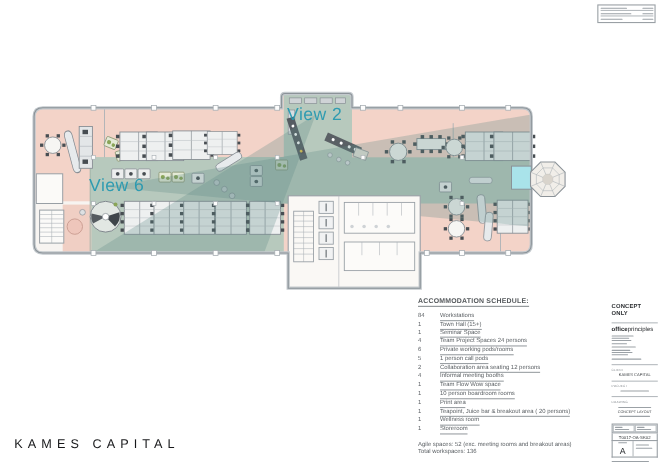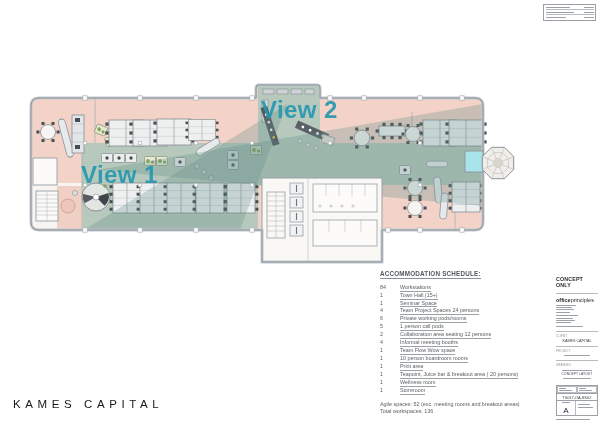--- a/index.html
+++ b/index.html
@@ -2,21 +2,21 @@
 <html style="--accent: #2598b0;"><head>
 <meta charset="utf-8">
 <style>
   *{margin:0;padding:0;box-sizing:border-box}
   html,body{width:600px;height:421px}
   body{position:relative;background:#fff;font-family:"Liberation Sans",sans-serif;overflow:hidden}
   .abs{position:absolute}
 
   
   #plan-svg{left:0;top:0}
-  .viewlabel{color:var(--accent,#2598b0);font-size:24px;letter-spacing:.4px;font-weight:700;opacity:.92;white-space:nowrap}
+  .viewlabel{color:var(--accent,#2598b0);font-size:16px;letter-spacing:.4px;font-weight:400;opacity:.92;white-space:nowrap}
   #view1{left:81px;top:161px}
   #view2{left:261px;top:96px}
 
   
   .sched{left:380px;top:262px;width:182px;color:#5a5f63}
   .sched h3{font-size:6.3px;font-weight:700;letter-spacing:.2px;color:#53575a;display:inline-block;border-bottom:.5px solid #8a8f93;padding-bottom:.6px;margin-bottom:5px}
   .sched-row{display:flex;font-size:5.4px;line-height:6.95px}
   .sched-row .qty{width:20px;flex:0 0 20px}
   .sched-row .desc{border-bottom:.4px solid #9ba0a4;align-self:flex-start}
   .sum{font-size:5.4px;line-height:6.8px}
@@ -352,21 +352,21 @@
     <use href="#col" transform="translate(85,230)"></use>
       <use href="#col" transform="translate(140,230)"></use>
     <use href="#col" transform="translate(196,230)"></use>
       <use href="#col" transform="translate(252,230)"></use>
     <use href="#col" transform="translate(388,230)"></use>
       <use href="#col" transform="translate(420,230)"></use>
     <use href="#col" transform="translate(462,230)"></use>
   </g>
 </svg>
 
-<div class="abs viewlabel" id="view1">View 1</div>
+<div class="abs viewlabel" id="view1">View 6</div>
 <div class="abs viewlabel" id="view2">View 2</div>
 
 <div class="abs sched">
   <h3>ACCOMMODATION SCHEDULE:</h3>
   <div>
       <div class="sched-row">
         <span class="qty">84</span>
         <span class="desc">Workstations</span>
       </div>
       <div class="sched-row">

